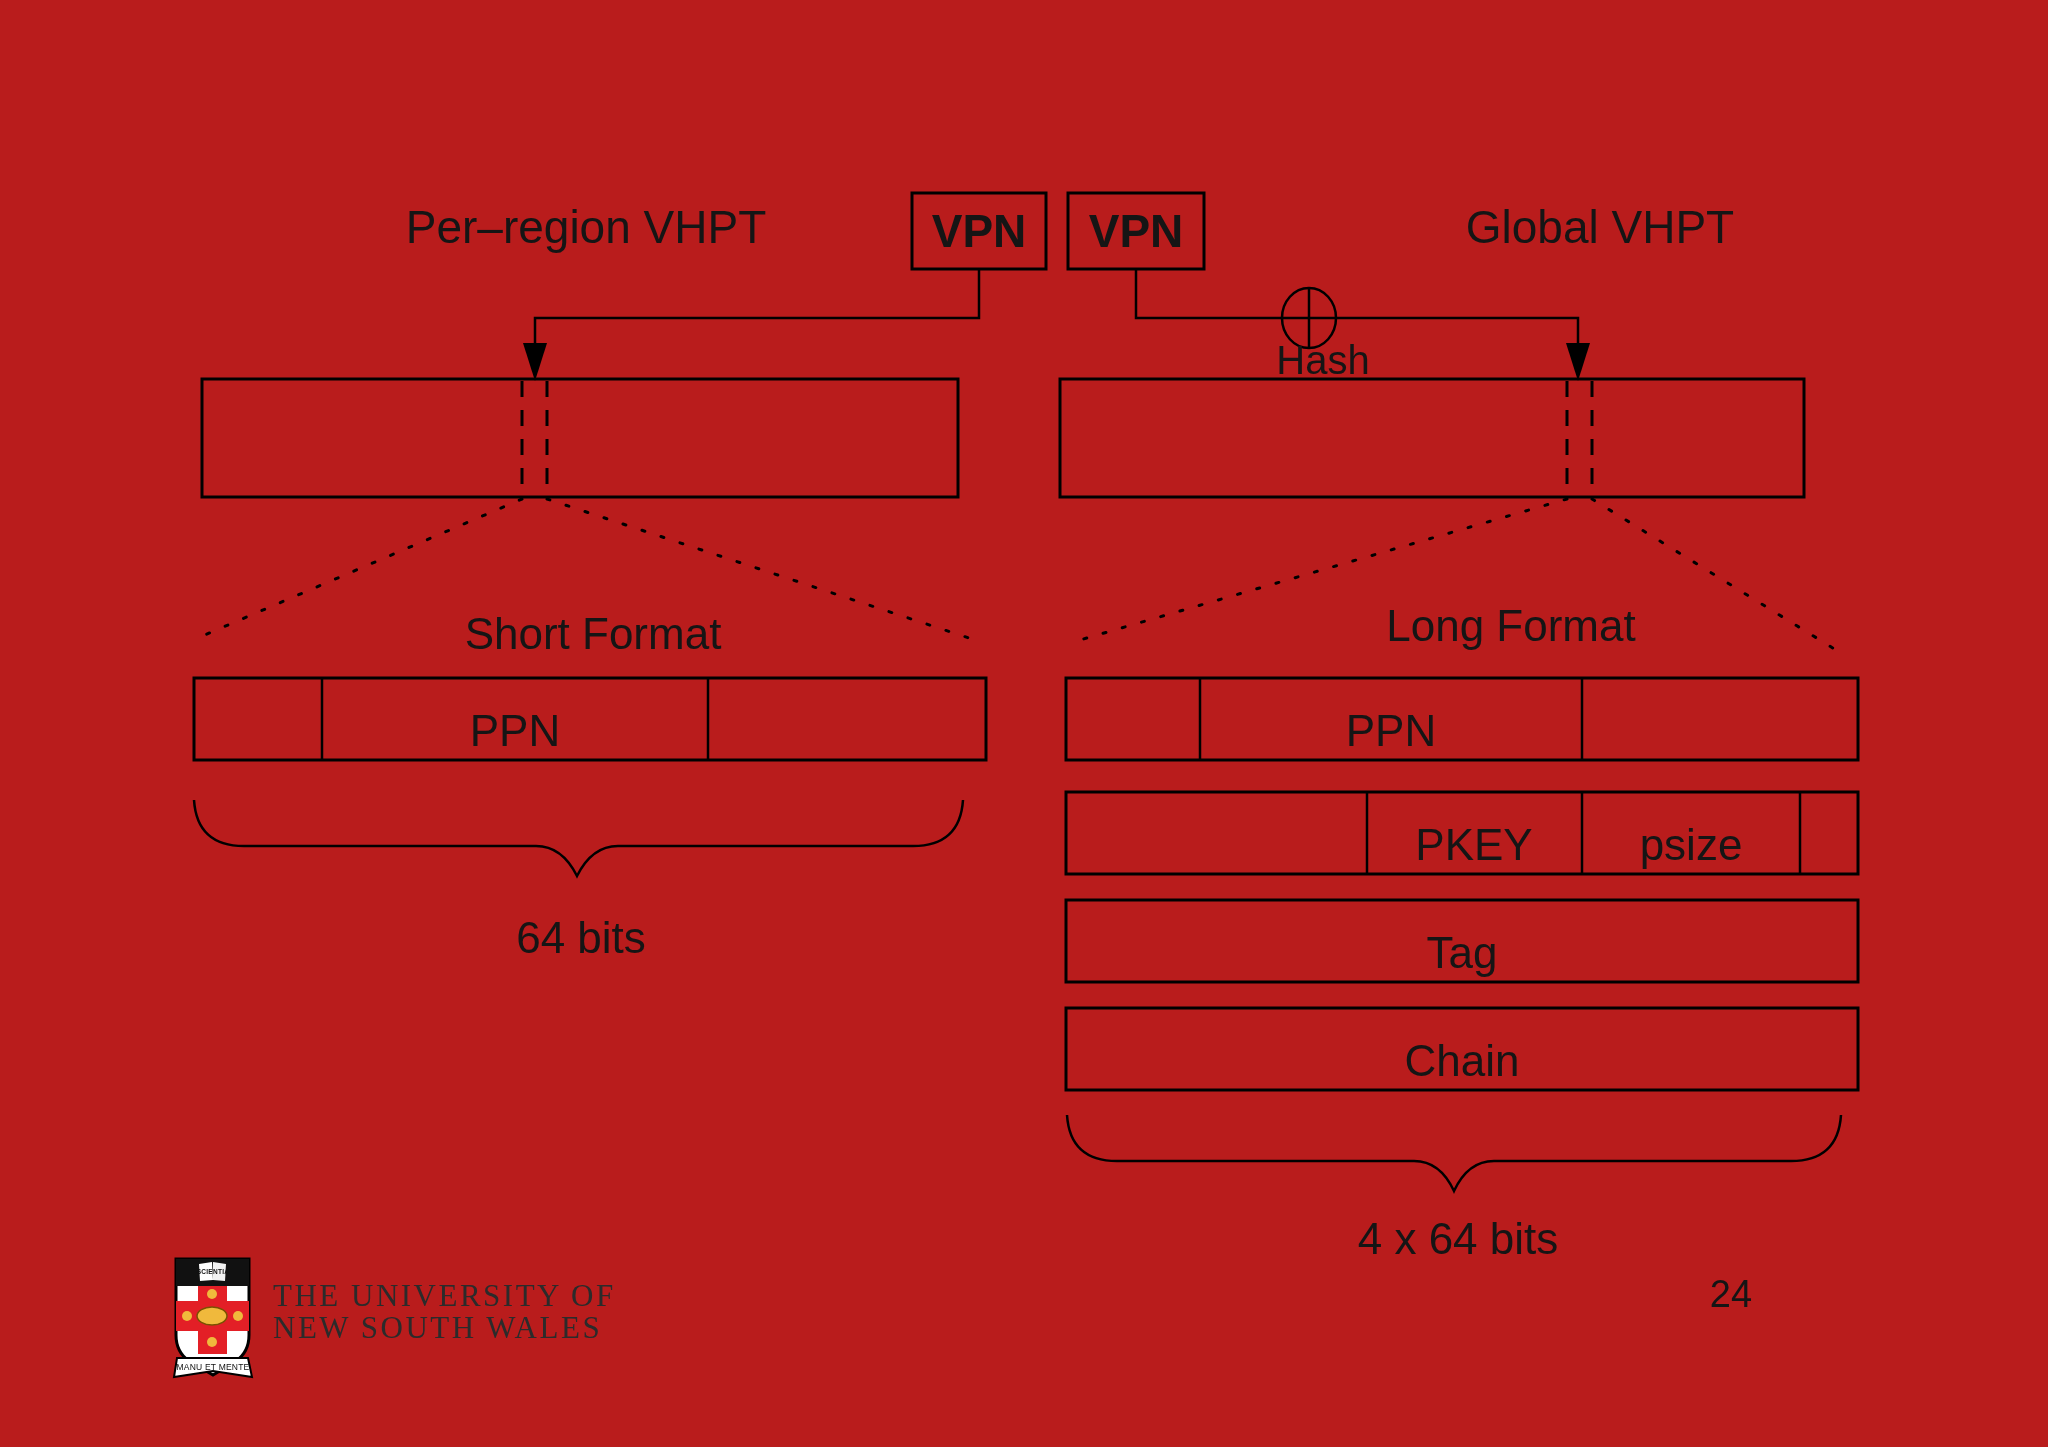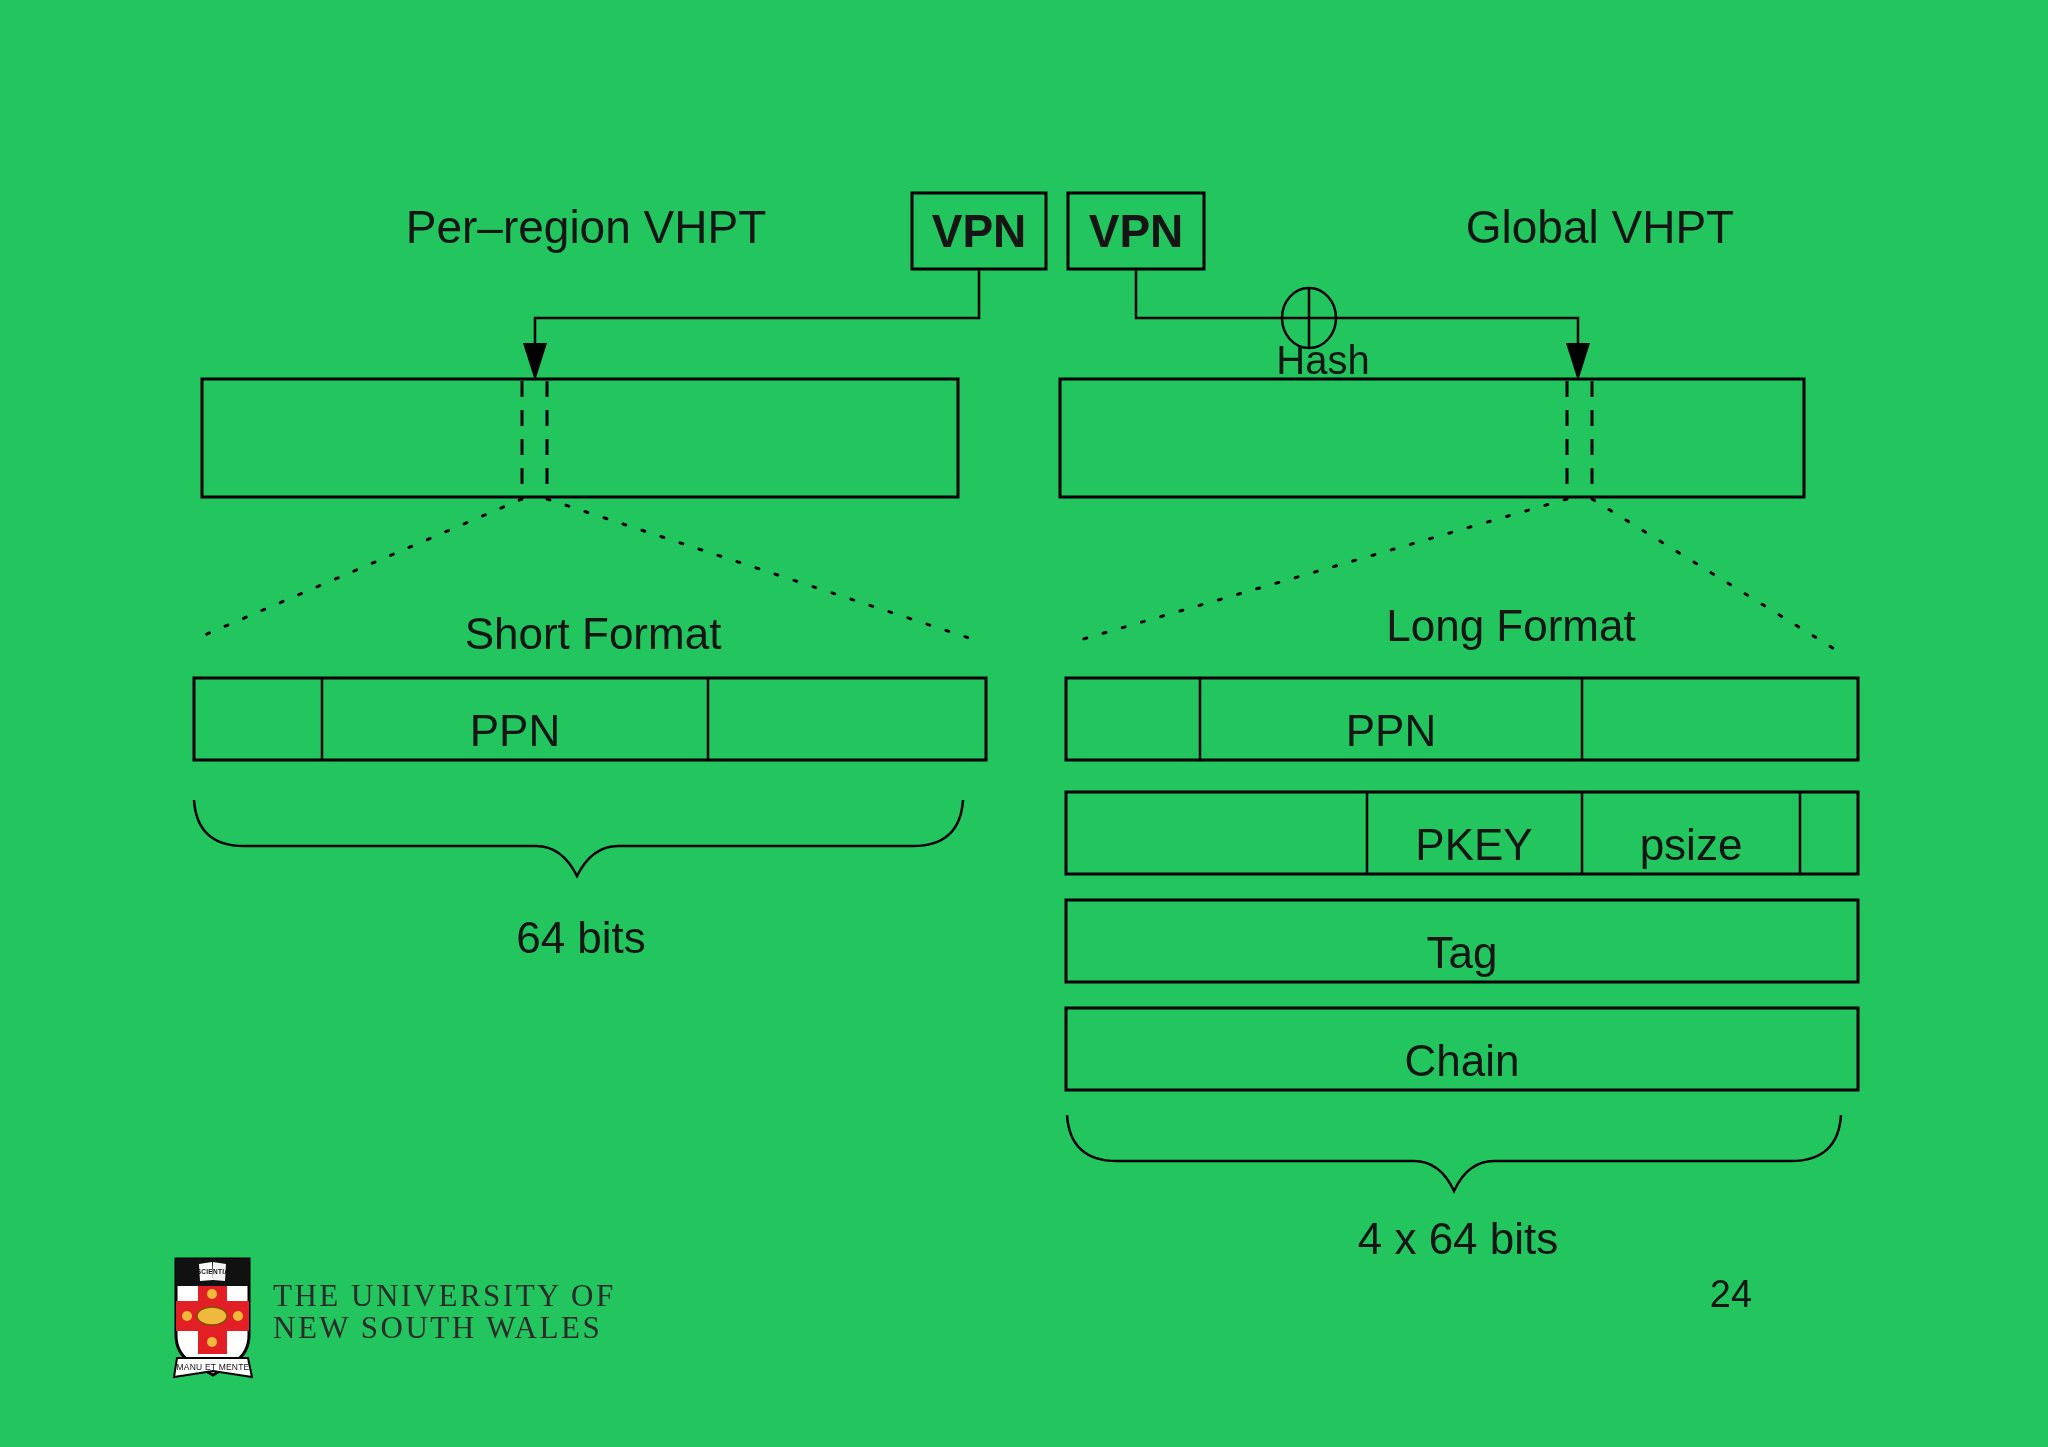--- a/index.html
+++ b/index.html
@@ -1,16 +1,16 @@
 <!DOCTYPE html>
 <html><head>
 <meta charset="utf-8">
 <style>
   html,body{margin:0;padding:0;background:#ffffff;}
-  .slide{position:relative;width:2048px;height:1447px;background:#22c55e;overflow:hidden;}
+  .slide{position:relative;width:2048px;height:1447px;background:#b91c1c;overflow:hidden;}
   svg{position:absolute;left:0;top:0;display:block;}
   text{font-family:"Liberation Sans","DejaVu Sans",sans-serif;fill:#151515;}
   .title{font-size:46px;}
   .vpn{font-size:46px;font-weight:bold;}
   .lbl{font-size:44px;}
   .hash{font-size:40px;}
   .pagenum{font-size:38px;}
   .uni{font-family:"Liberation Serif","DejaVu Serif",serif;font-size:31px;fill:#2b2b2b;letter-spacing:2.5px;}
   .tiny{font-size:7px;fill:#ffffff;font-weight:bold;letter-spacing:.3px;}
   .ribbon-t{font-size:8.5px;fill:#111111;letter-spacing:.2px;}

